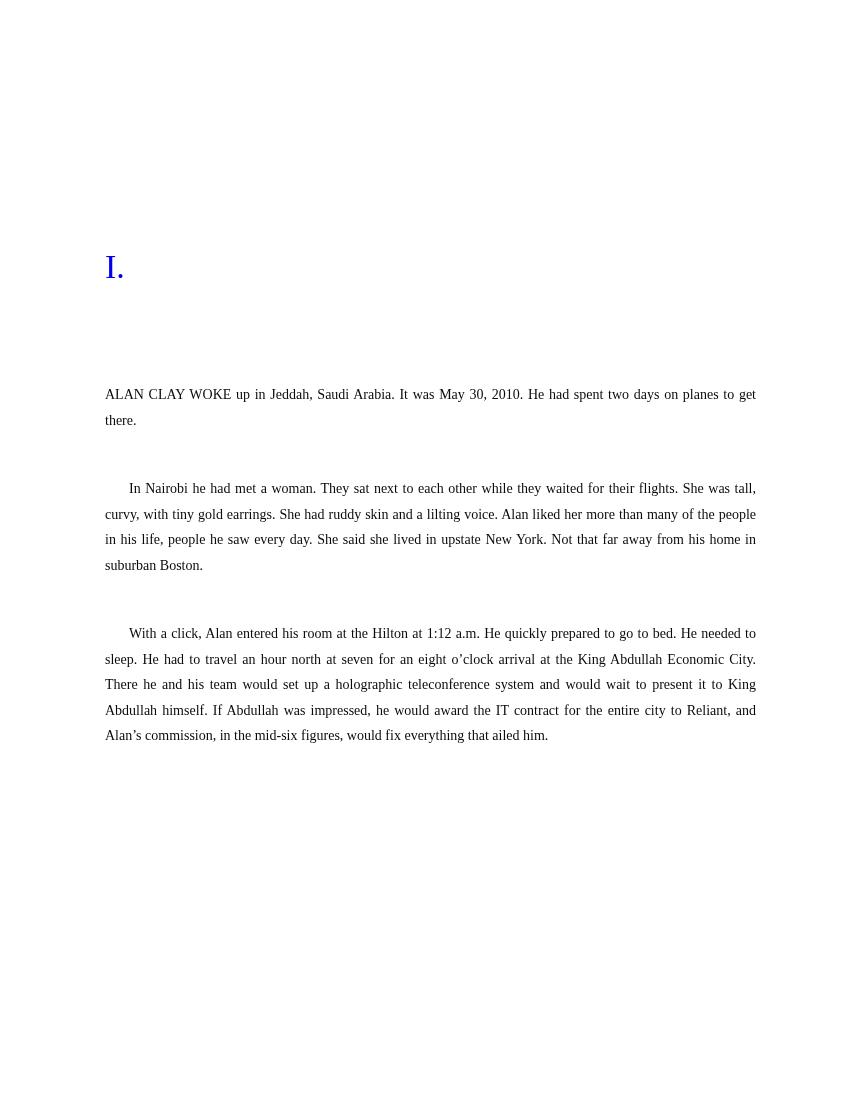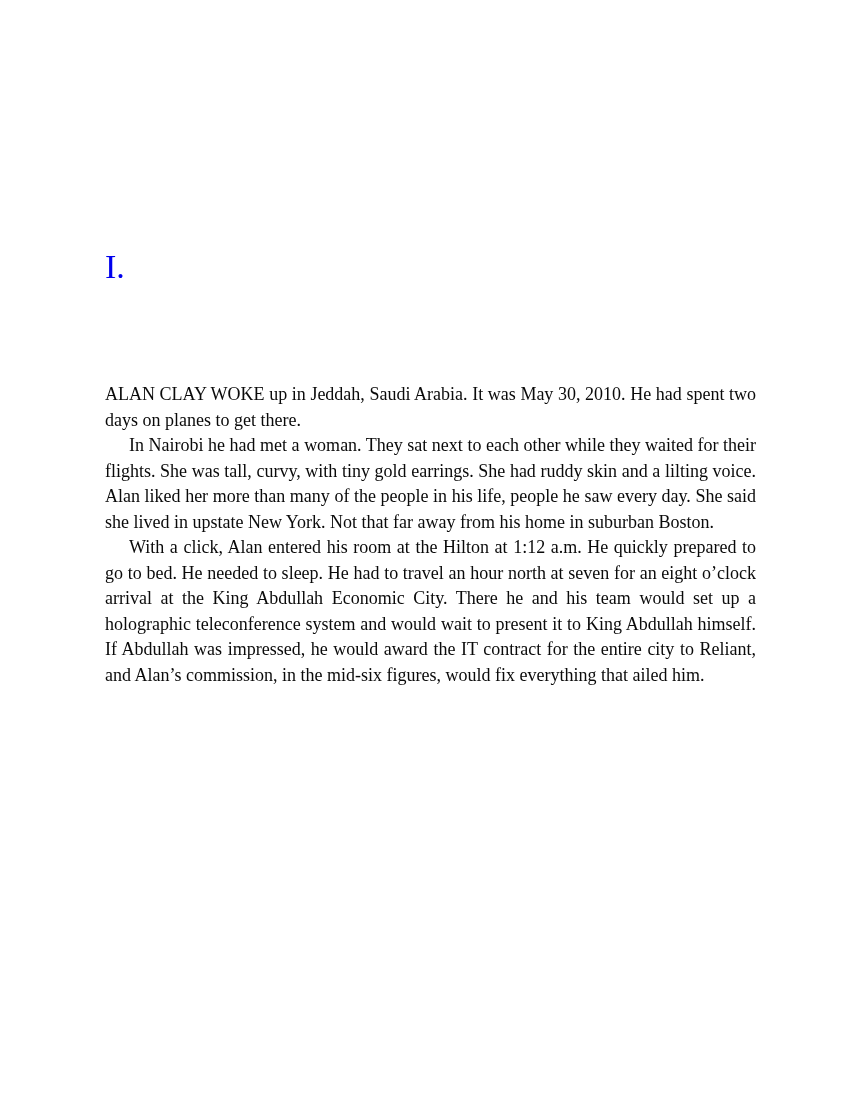--- a/index.html
+++ b/index.html
@@ -23,33 +23,34 @@
     font-family: "Liberation Serif", "DejaVu Serif", serif;
     font-weight: 400;
     font-size: 34px;
     line-height: 1;
     color: #0000ee;
     margin: 0 0 98px 0;
     padding: 0;
   }
   .body-text p {
     font-family: "Liberation Serif", "DejaVu Serif", serif;
-    font-size: 18px;
+    font-size: 14px;
     line-height: 25.5px;
     color: #0a0a0a;
     text-align: justify;
     margin: 0;
     padding: 0;
     -webkit-hyphens: none;
     hyphens: none;
   }
   .body-text p.indented {
     text-indent: 24px;
   }
   .body-text p.scene-break {
+    margin-top: 43px;
   }
 </style>
 </head>
 <body>
 
 <div class="page">
 
   <h1 class="chapter-heading">I.</h1>
 
   <div class="body-text">

